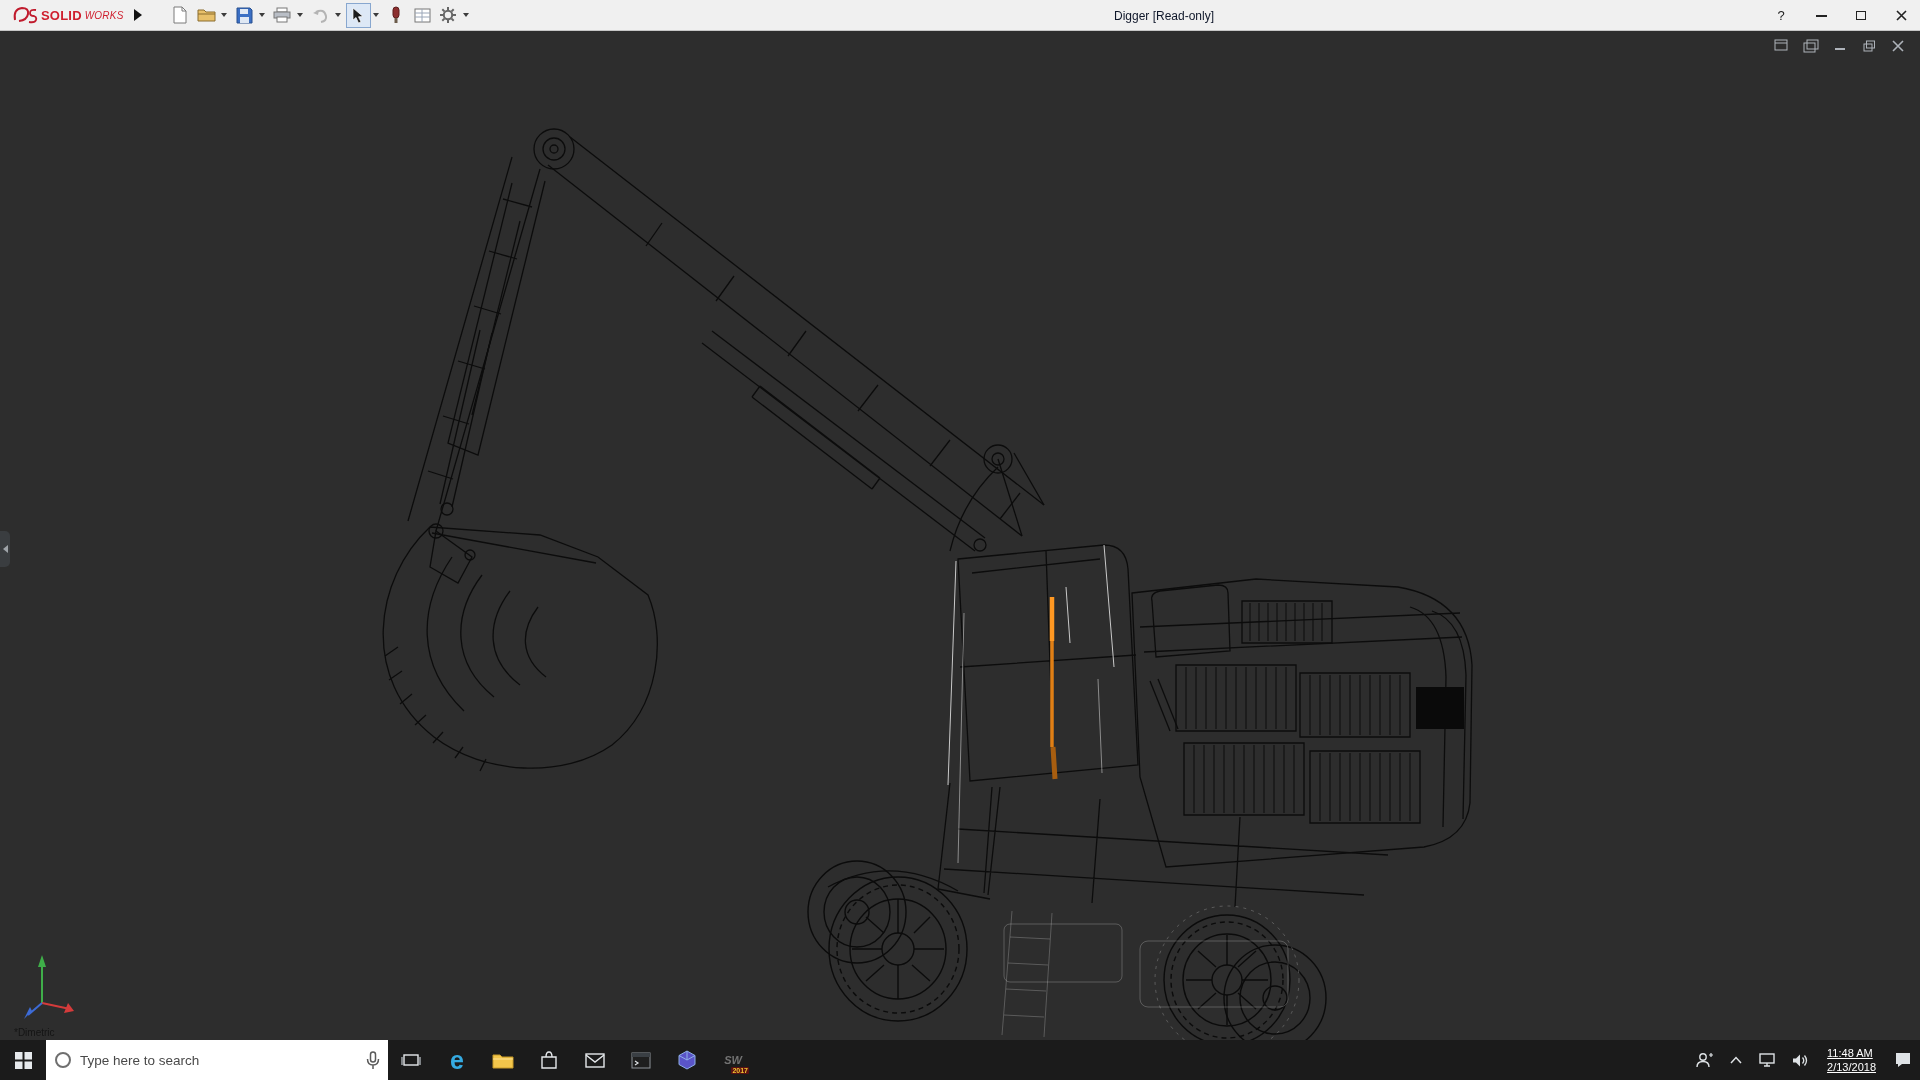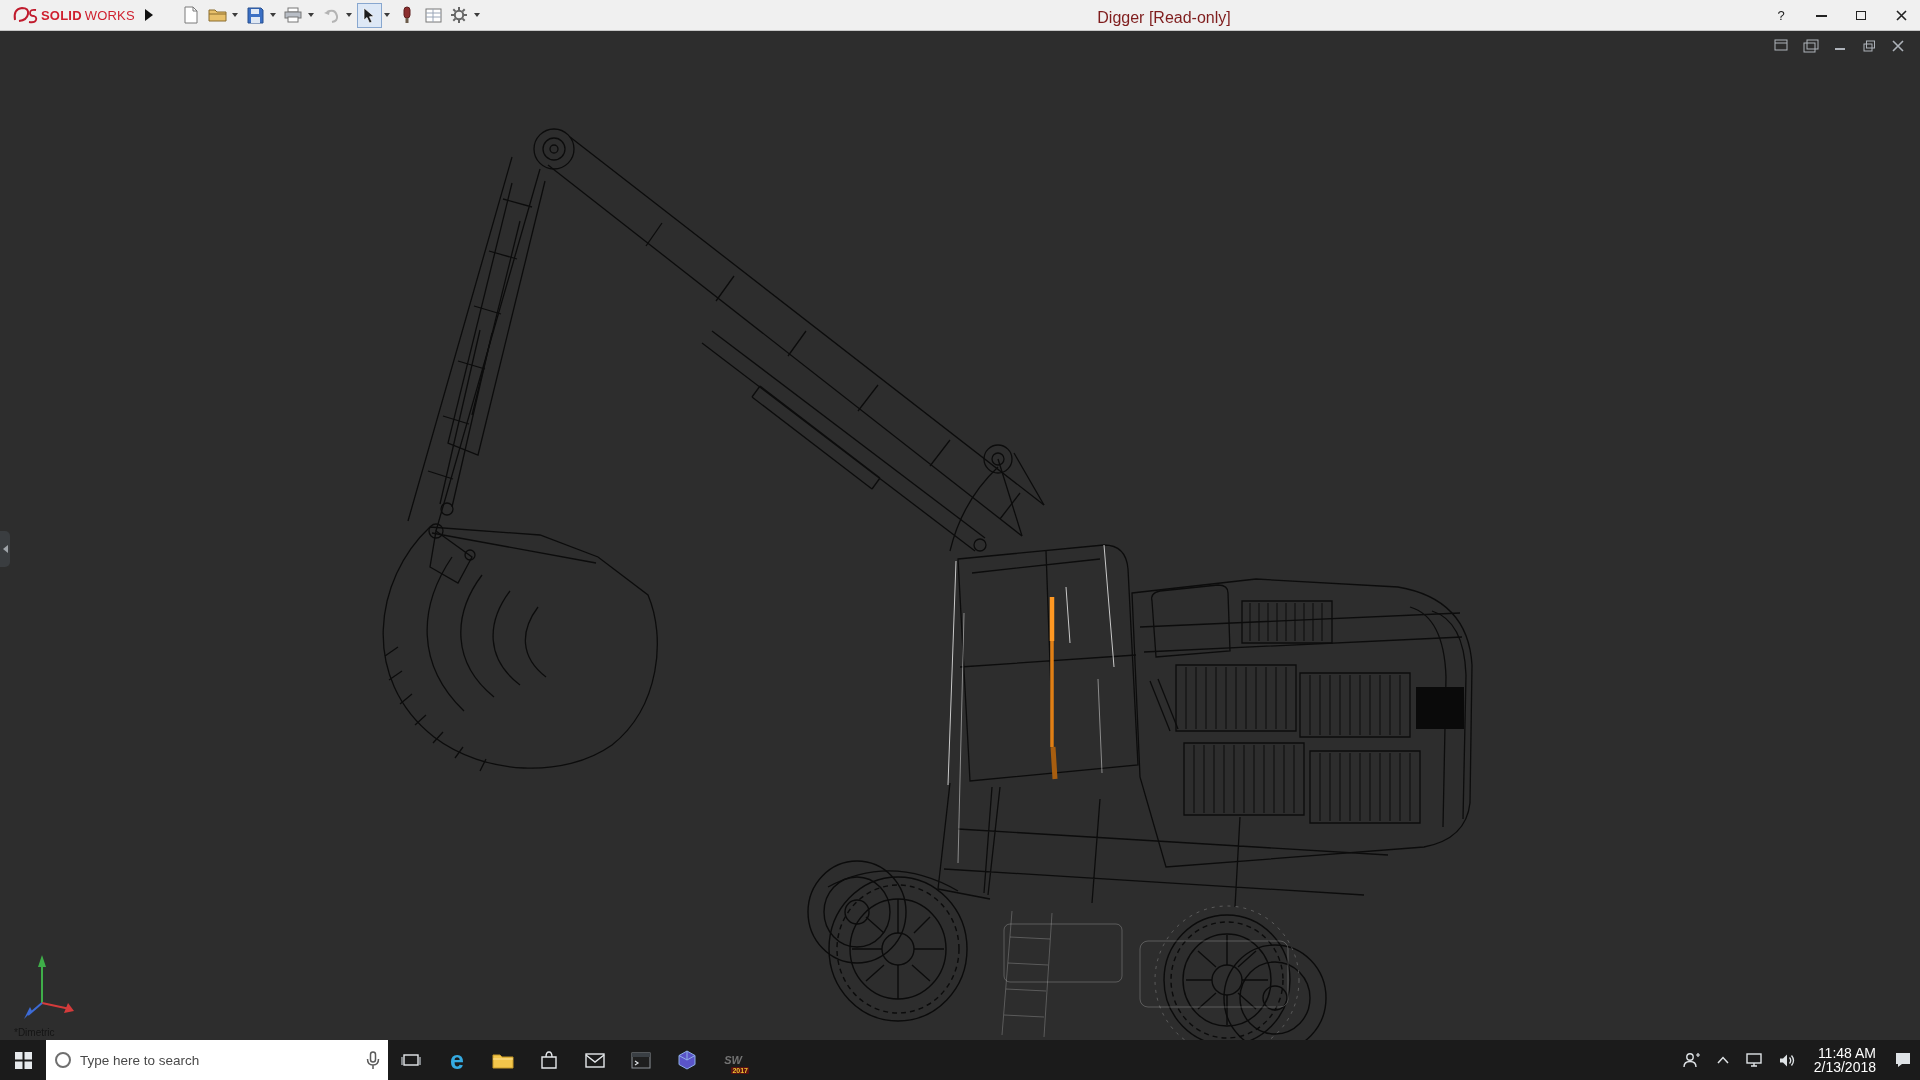--- a/index.html
+++ b/index.html
@@ -6,32 +6,32 @@
   html,body { width:1920px; height:1080px; overflow:hidden; background:#000;
               font-family:"Liberation Sans", sans-serif; }
   .screen { position:relative; width:1920px; height:1080px; }
 
   
   .titlebar { position:absolute; top:0; left:0; right:0; height:31px;
               background:#f0f0f0; border-bottom:1px solid #c6c6c6;
               display:flex; align-items:center; }
   .brand { display:flex; align-items:center; padding-left:12px; gap:3px; }
   .brand-solid { font-weight:bold; color:#cf1f2e; font-size:13px; letter-spacing:.2px; }
-  .brand-works { font-weight:normal; color:#cf1f2e; font-size:13px; letter-spacing:.2px; }
+  .brand-works { font-weight:normal; color:#cf1f2e; font-size:10px; letter-spacing:.2px;font-style:italic; }
   .expander { margin-left:10px; width:0; height:0; border-top:6px solid transparent;
               border-bottom:6px solid transparent; border-left:8px solid #111; cursor:pointer; }
   .qat { display:flex; align-items:center; margin-left:26px; gap:1px; }
   .tool { width:25px; height:25px; display:flex; align-items:center; justify-content:center;
           border:1px solid transparent; background:none; }
   .tool.active { border:1px solid #88a7cf; background:#dde8f6; }
   .tool.disabled { opacity:.38; }
   .caret { width:0; height:0; border-left:3.5px solid transparent; border-right:3.5px solid transparent;
            border-top:4px solid #3c3c3c; margin:0 4px 0 1px; }
   .win-title { position:absolute; left:1164px; top:9px; transform:translateX(-50%);
-               font-size:16px; color:#7f1d1d; white-space:nowrap; }
+               font-size:12px; color:#0f172a; white-space:nowrap; }
   .win-controls { position:absolute; right:10px; top:0; height:31px;
                   display:flex; align-items:center; gap:22px; }
   .win-controls .wc { display:flex; align-items:center; justify-content:center;
                       width:18px; height:20px; color:#222; font-size:13px; }
   .wc-min i { display:block; width:11px; border-bottom:2px solid #222; }
   .wc-max i { display:block; width:10px; height:9px; border:1.5px solid #222; }
 
   
   .viewport { position:absolute; top:31px; left:0; width:1920px; height:1009px;
               background:#2d2d2d; overflow:hidden; }
@@ -60,22 +60,22 @@
   .search input::placeholder { color:#494949; }
   .edge-glyph { font-size:25px; font-weight:bold; color:#35abe2; line-height:1; }
   .sw-badge { position:relative; width:30px; height:30px; display:flex; align-items:center;
               justify-content:center; }
   .sw-text { color:#737373; font-weight:bold; font-style:italic; font-size:11px; }
   .sw-year { position:absolute; right:-1px; bottom:1px; font-size:7px; font-weight:bold;
              color:#f0c430; background:#5a1111; padding:0 1px; border-radius:1px; }
   .tray { margin-left:auto; display:flex; align-items:center; }
   .tray-btn { height:40px; display:flex; align-items:center; justify-content:center;
               background:none; border:none; padding:0 8px; }
-  .clock { text-align:right; color:#fff; font-size:14px; line-height:14px;
-           padding:0 10px; cursor:default; }
+  .clock { color:#fff; font-size:11px; line-height:14px;
+           padding:0 10px; cursor:default;text-decoration:underline; }
 </style>
 </head>
 <body>
 
 <div class="screen">
 
   <header class="titlebar">
     <div class="brand">
       <svg width="26" height="20" viewBox="0 0 26 20">
         <path d="M3,15 Q1,4 10,3 Q17,3 16,9 Q15,15 7,16" fill="none" stroke="#c01b2d" stroke-width="2"></path>

